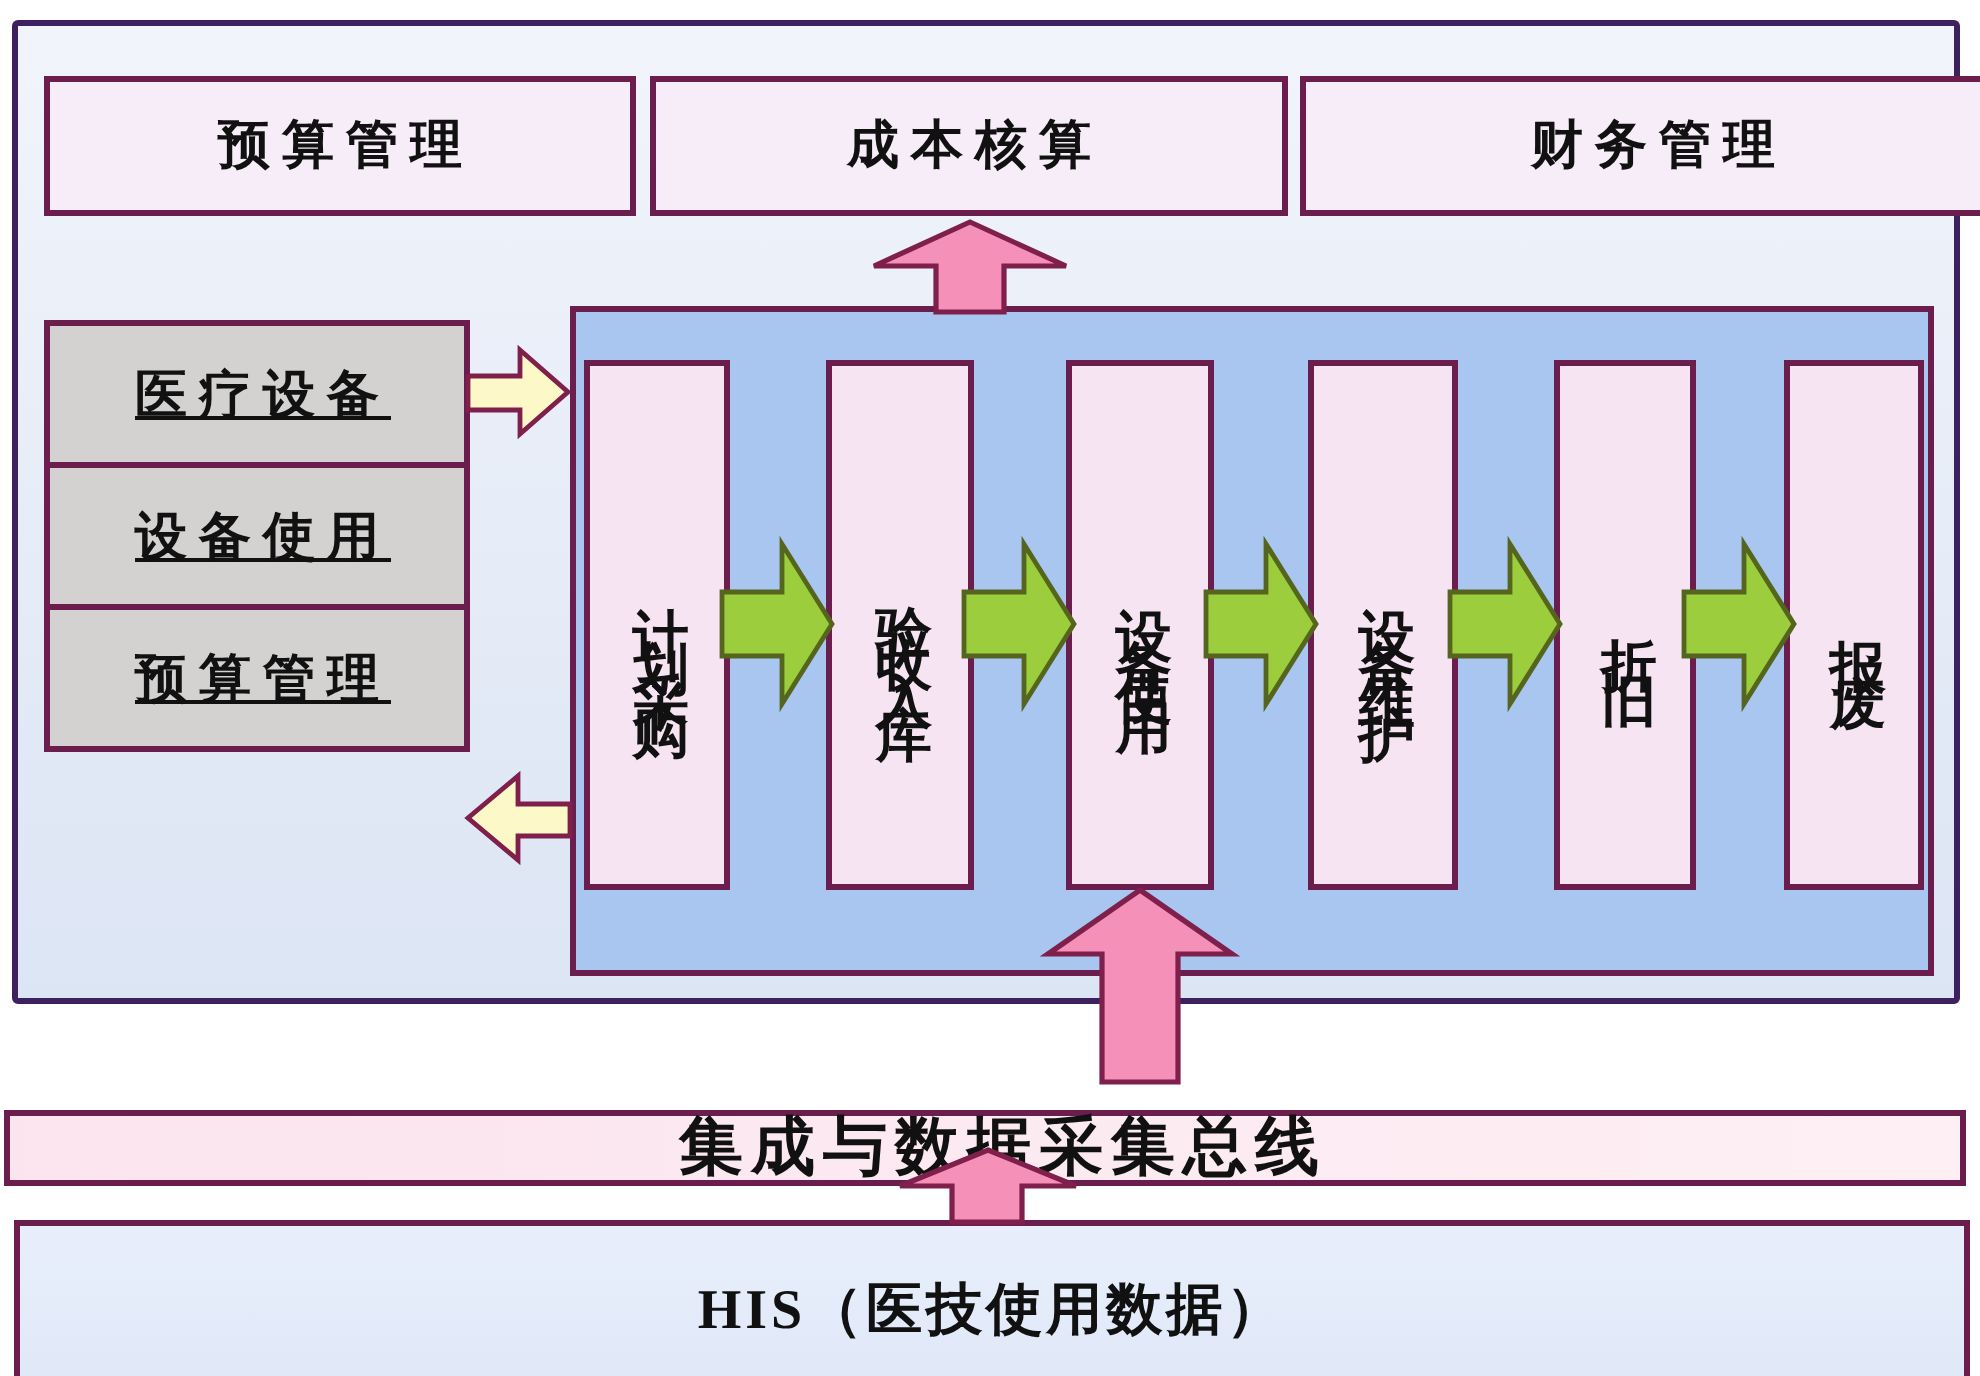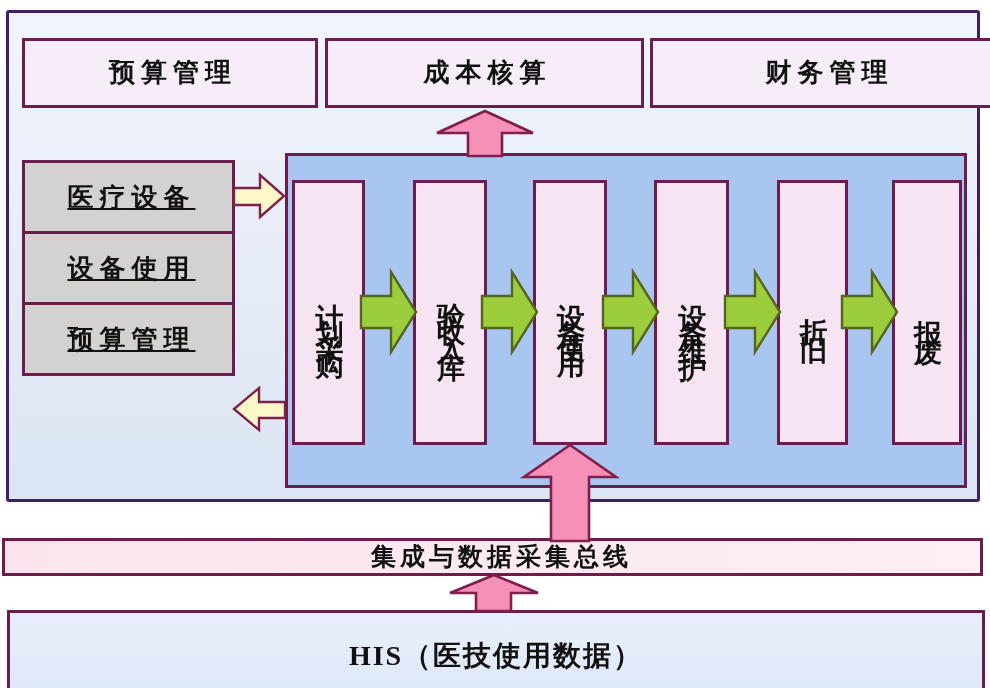--- a/index.html
+++ b/index.html
@@ -40,23 +40,23 @@
   }
   .process-box{
     top:180px;height:265px;background:var(--process-box-bg);
     border:3px solid var(--box-border);
   }
   .vtext{
     writing-mode:vertical-rl;text-orientation:upright;
     font-size:28px;letter-spacing:16px;white-space:nowrap;
   }
   .bus-box{
-    left:2px;top:538px;width:981px;height:38px;
+    left:2px;top:555px;width:981px;height:38px;
     background:linear-gradient(to right,var(--bus-bg),#fdeff4);
-    font-size:25px;letter-spacing:4px;padding-left:18px;
+    font-size:32px;letter-spacing:4px;padding-left:18px;
   }
   .his-box{
     left:7px;top:610px;width:978px;height:93px;
     background:linear-gradient(#e8eefb,var(--his-bg));
     font-size:28px;letter-spacing:2px;
   }
   svg.arrow{position:absolute;overflow:visible;}
   .p-green{fill:var(--green-arrow);stroke:var(--green-arrow-border);stroke-width:2.4;}
   .p-yellow{fill:var(--yellow-arrow);stroke:var(--arrow-border);stroke-width:2.4;}
   .p-pink{fill:var(--pink-arrow);stroke:var(--arrow-border);stroke-width:2.6;}

